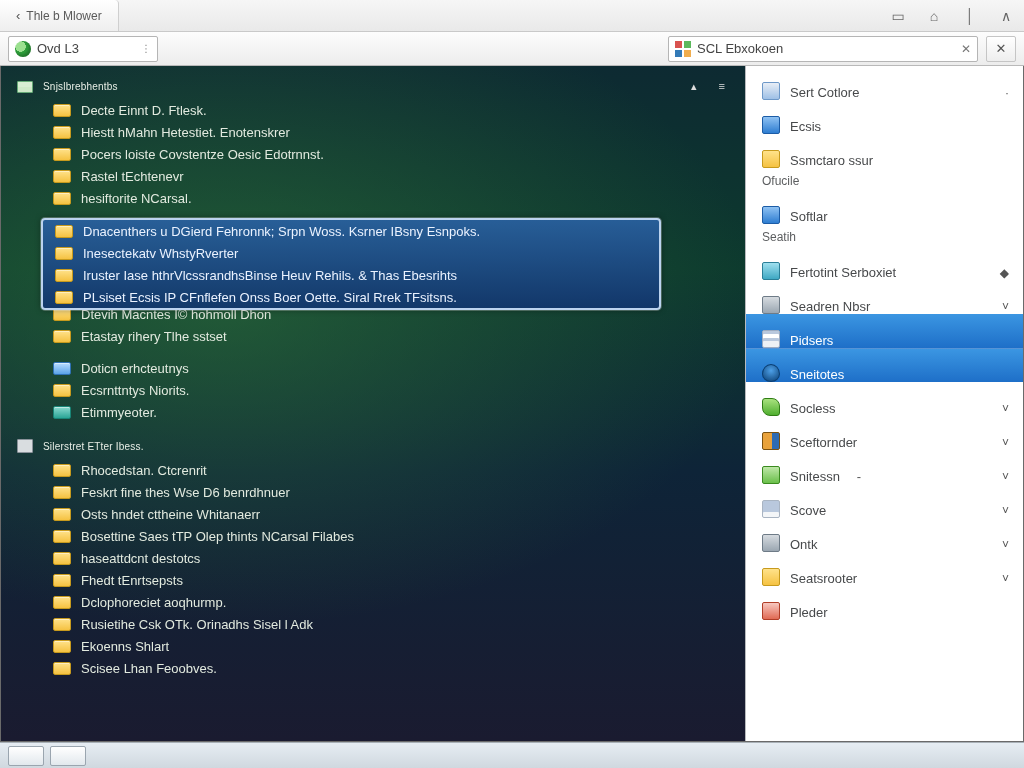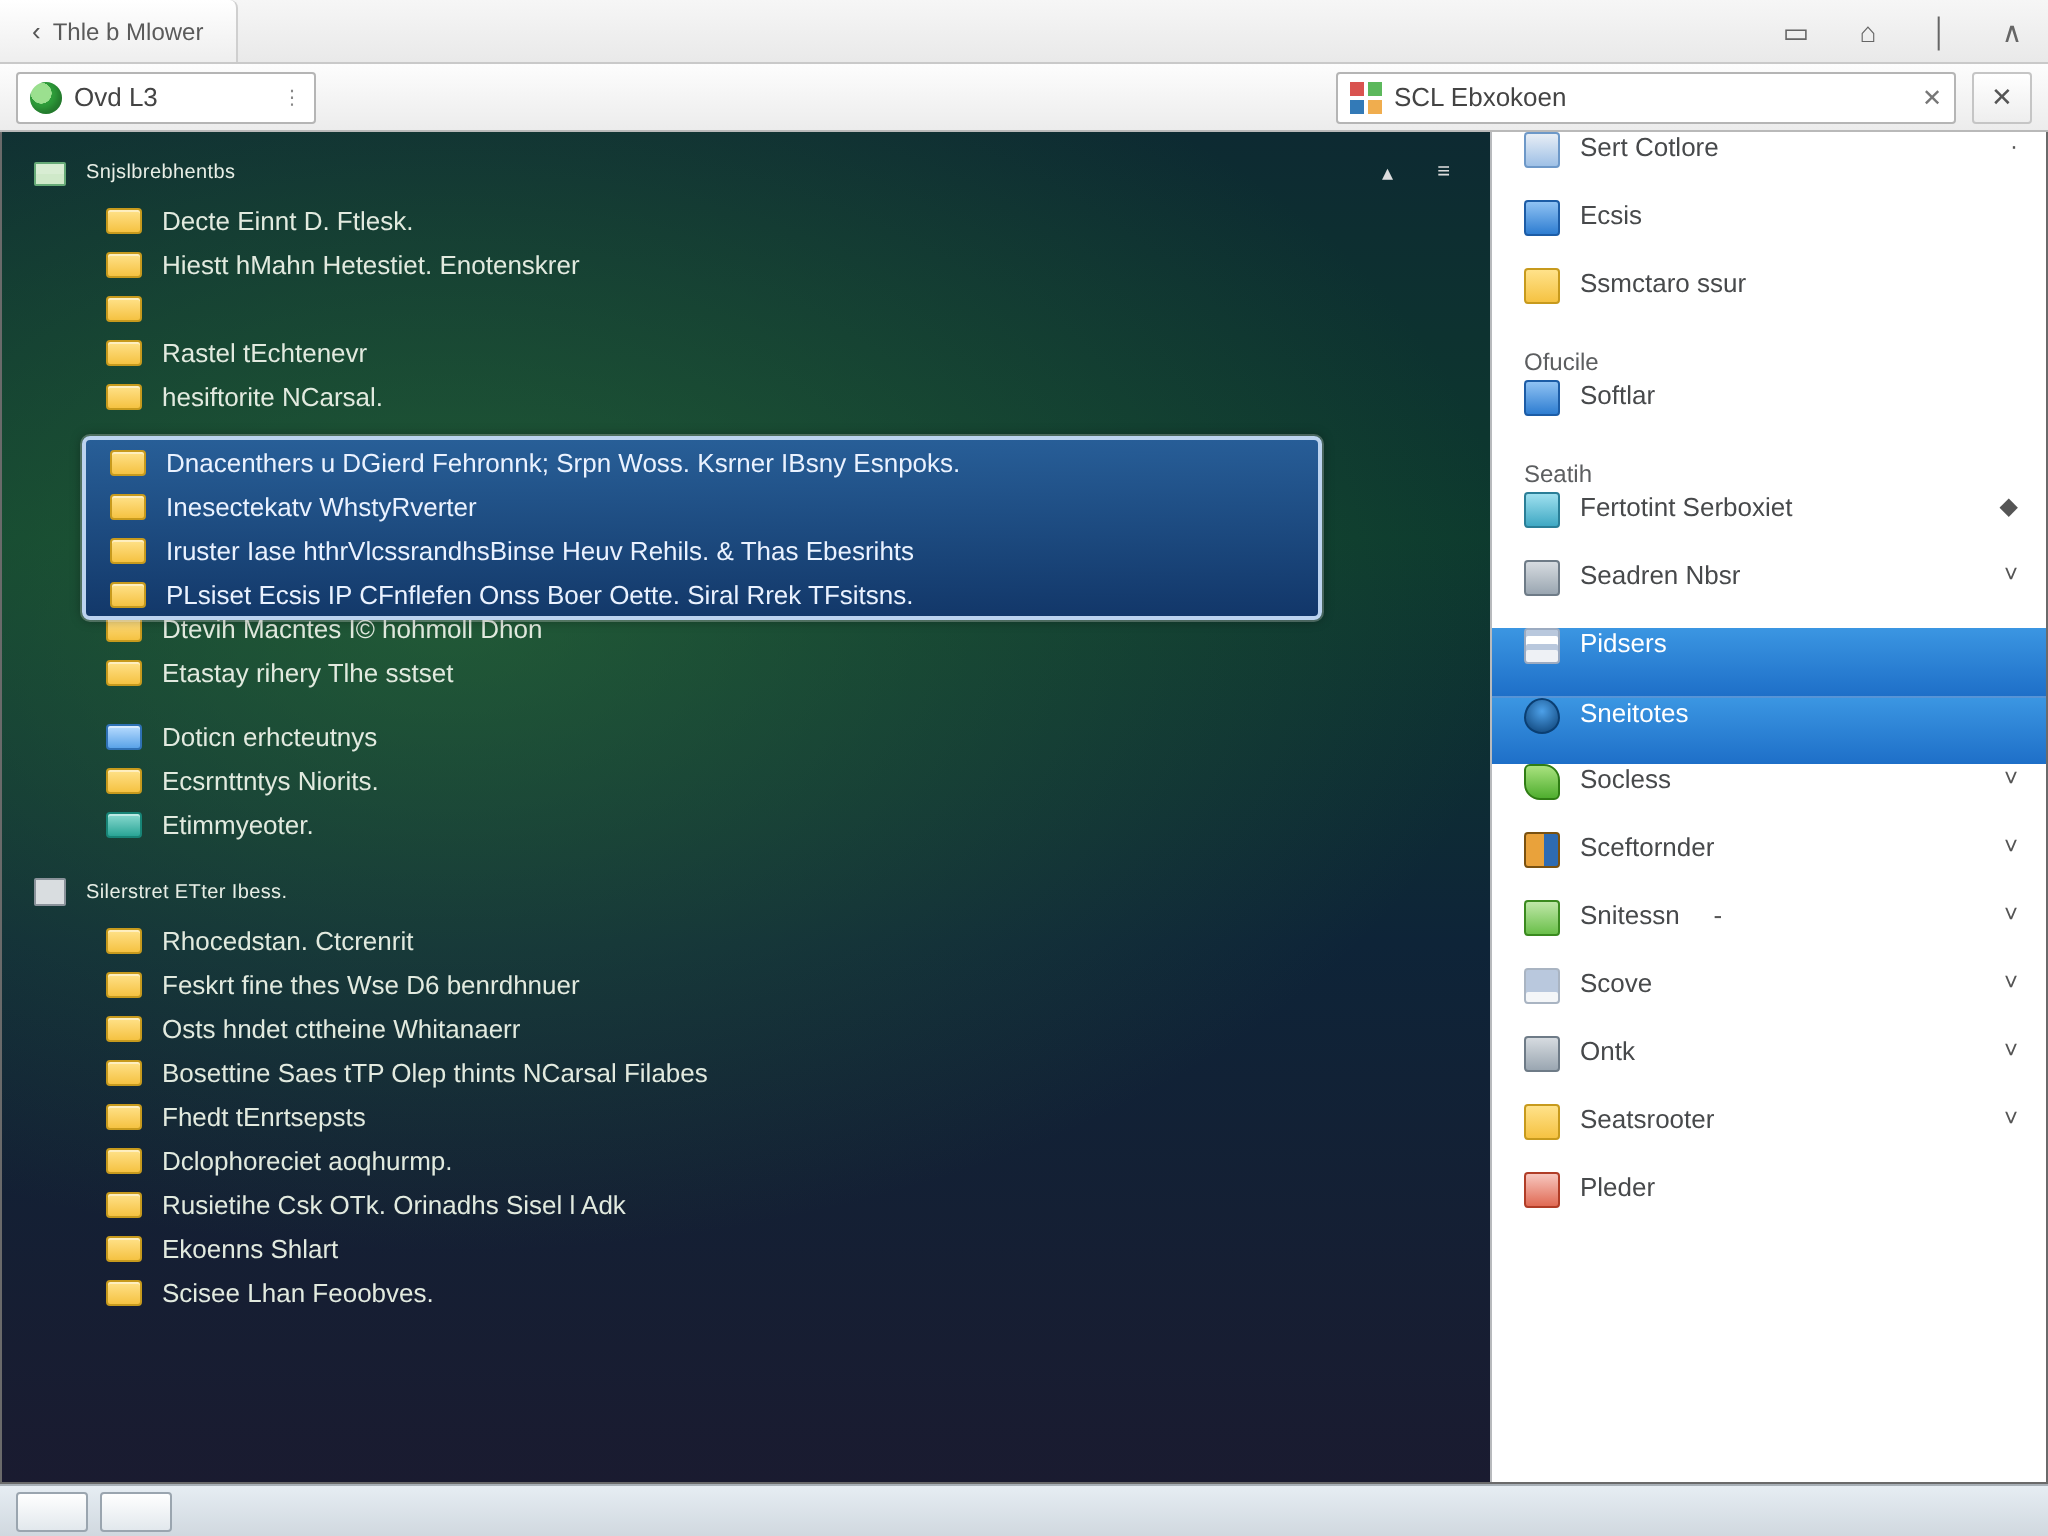--- a/index.html
+++ b/index.html
@@ -137,21 +137,21 @@
 
   
   .side-panel {
     width:278px;
     background:#fff;
     border-left:1px solid #b8babd;
     display:flex; flex-direction:column;
     font-size:13px;
   }
   .sp-row {
-    display:flex; align-items:flex-start; gap:10px;
+    display:flex; align-items:flex-end; gap:10px;
     height:34px; padding:0 14px 0 16px;
     color:#47494b;
     border-bottom: 0px solid transparent;
     position:relative;
   }
   .sp-row .chev { margin-left:auto; color:#555; font-size:12px; }
   .sp-row.selected {
     background: linear-gradient(#3b96e2,#1e6fc8);
     color:#fff;
   }
@@ -239,20 +239,21 @@
     <div class="item-row">
         <span class="folder"></span>
         <span>Decte Einnt D. Ftlesk.</span>
       </div>
     <div class="item-row">
         <span class="folder"></span>
         <span>Hiestt hMahn Hetestiet. Enotenskrer</span>
       </div>
     <div class="item-row">
         <span class="folder"></span>
+        <span>Pocers loiste Covstentze Oesic Edotrnnst.</span>
       </div>
     <div class="item-row">
         <span class="folder"></span>
         <span>Rastel tEchtenevr</span>
       </div>
     <div class="item-row">
         <span class="folder"></span>
         <span>hesiftorite NCarsal.</span>
       </div>
 
@@ -296,20 +297,24 @@
         <span class="folder"></span>
         <span>Feskrt fine thes Wse D6 benrdhnuer</span>
       </div>
     <div class="item-row">
         <span class="folder"></span>
         <span>Osts hndet cttheine Whitanaerr</span>
       </div>
     <div class="item-row">
         <span class="folder"></span>
         <span>Bosettine Saes tTP Olep thints NCarsal Filabes</span>
+      </div>
+    <div class="item-row">
+        <span class="folder"></span>
+        <span>haseattdcnt destotcs</span>
       </div>
     <div class="item-row">
         <span class="folder"></span>
         <span>Fhedt tEnrtsepsts</span>
       </div>
     <div class="item-row">
         <span class="folder"></span>
         <span>Dclophoreciet aoqhurmp.</span>
       </div>
     <div class="item-row">

